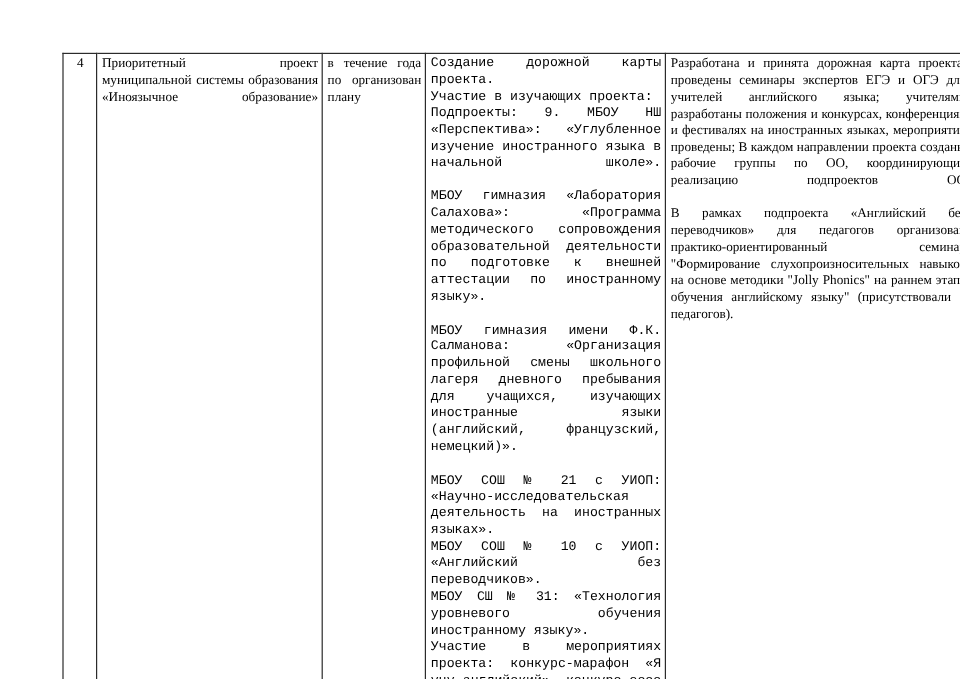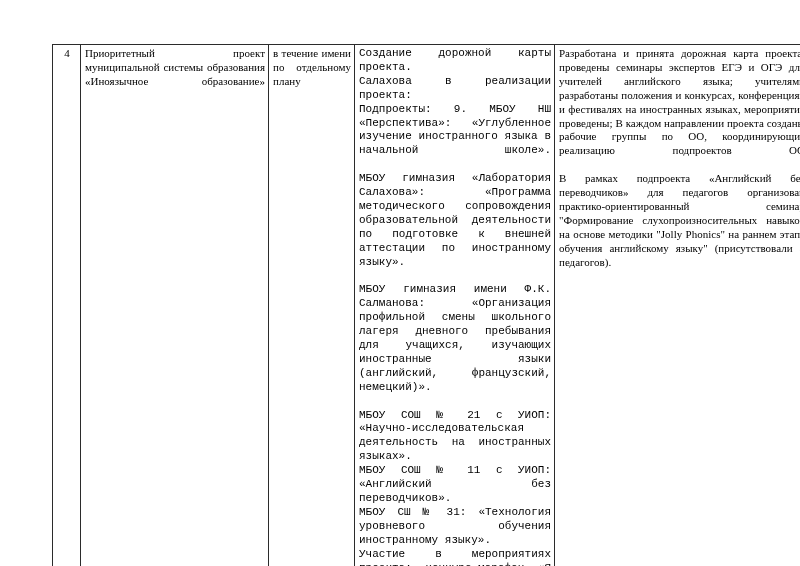--- a/index.html
+++ b/index.html
@@ -79,33 +79,33 @@
         </td>
 
         <td class="col-name">
           <div class="cell-body">
             <p class="para j-last">Приоритетный проект муниципальной системы образования «Иноязычное образование»</p>
           </div>
         </td>
 
         <td class="col-term">
           <div class="cell-body">
-            <p class="para j-last">в течение имени по отдельному плану</p>
+            <p class="para j-last">в течение года по организован плану</p>
           </div>
         </td>
 
         <td class="col-content">
           <div class="cell-body">
             <p class="para">Создание дорожной карты проекта.</p>
-            <p class="para">Салахова в реализации проекта:</p>
+            <p class="para">Участие в изучающих проекта:</p>
             <p class="para j-last">Подпроекты: 9. МБОУ НШ «Перспектива»: «Углубленное изучение иностранного языка в начальной школе».</p>
             <p class="para j-last">МБОУ гимназия «Лаборатория Салахова»: «Программа методического сопровождения образовательной деятельности по подготовке к внешней аттестации по иностранному языку».</p>
             <p class="para j-last">МБОУ гимназия имени Ф.К. Салманова: «Организация профильной смены школьного лагеря дневного пребывания для учащихся, изучающих иностранные языки (английский, французский, немецкий)».</p>
             <p class="para">МБОУ СОШ № 21 с УИОП: «Научно-исследовательская деятельность на иностранных языках».</p>
-            <p class="para">МБОУ СОШ № 11 с УИОП: «Английский без переводчиков».</p>
+            <p class="para">МБОУ СОШ № 10 с УИОП: «Английский без переводчиков».</p>
             <p class="para">МБОУ СШ № 31: «Технология уровневого обучения иностранному языку».</p>
             <p class="para j-last">Участие в мероприятиях проекта: конкурс-марафон «Я учу английский», конкурс эссе по английскому языку, конкурс буктрейлеров на английском языке, конференция научно-исследовательских работ «I can do», конкурс «Фестиваль школьных театров»</p>
           </div>
         </td>
 
         <td class="col-result">
           <div class="cell-body">
             <p class="para j-last">Разработана и принята дорожная карта проекта, проведены семинары экспертов ЕГЭ и ОГЭ для учителей английского языка; учителями разработаны положения и конкурсах, конференциях и фестивалях на иностранных языках, мероприятия проведены; В каждом направлении проекта созданы рабочие группы по ОО, координирующие реализацию подпроектов ОО</p>
             <p class="para">В рамках подпроекта «Английский без переводчиков» для педагогов организован практико-ориентированный семинар "Формирование слухопроизносительных навыков на основе методики "Jolly Phonics" на раннем этапе обучения английскому языку" (присутствовали 8 педагогов).</p>
           </div>

